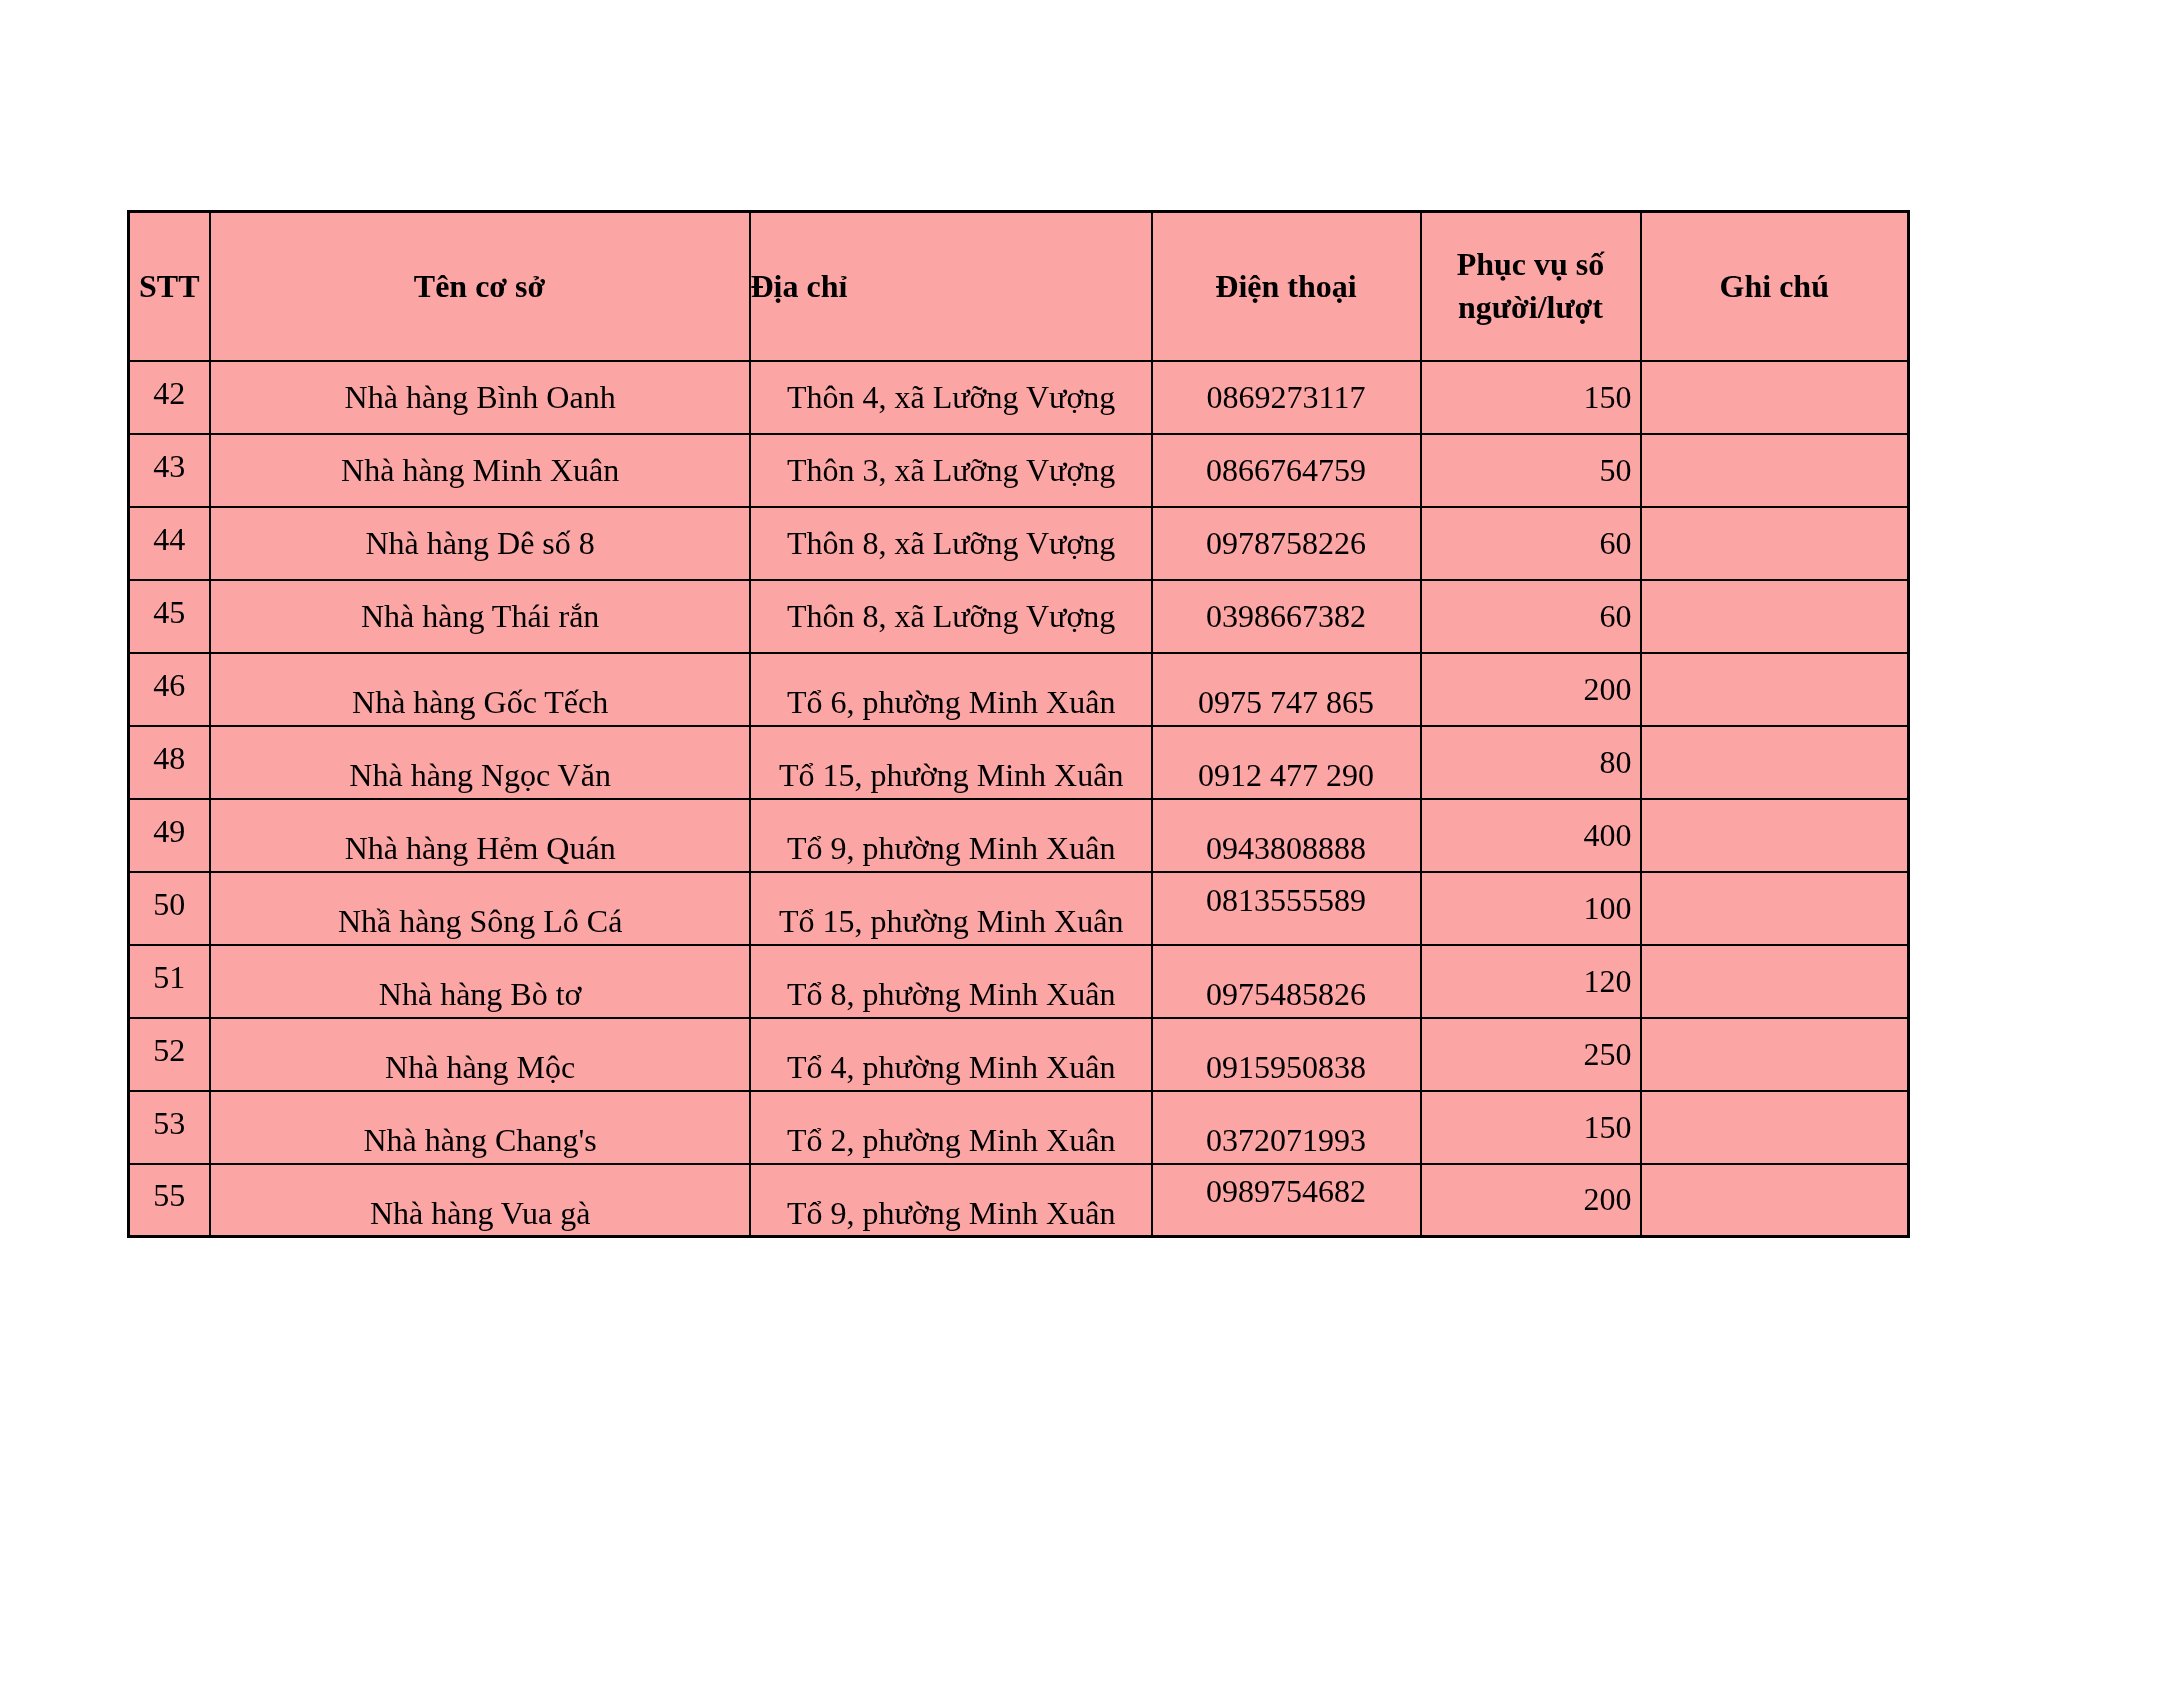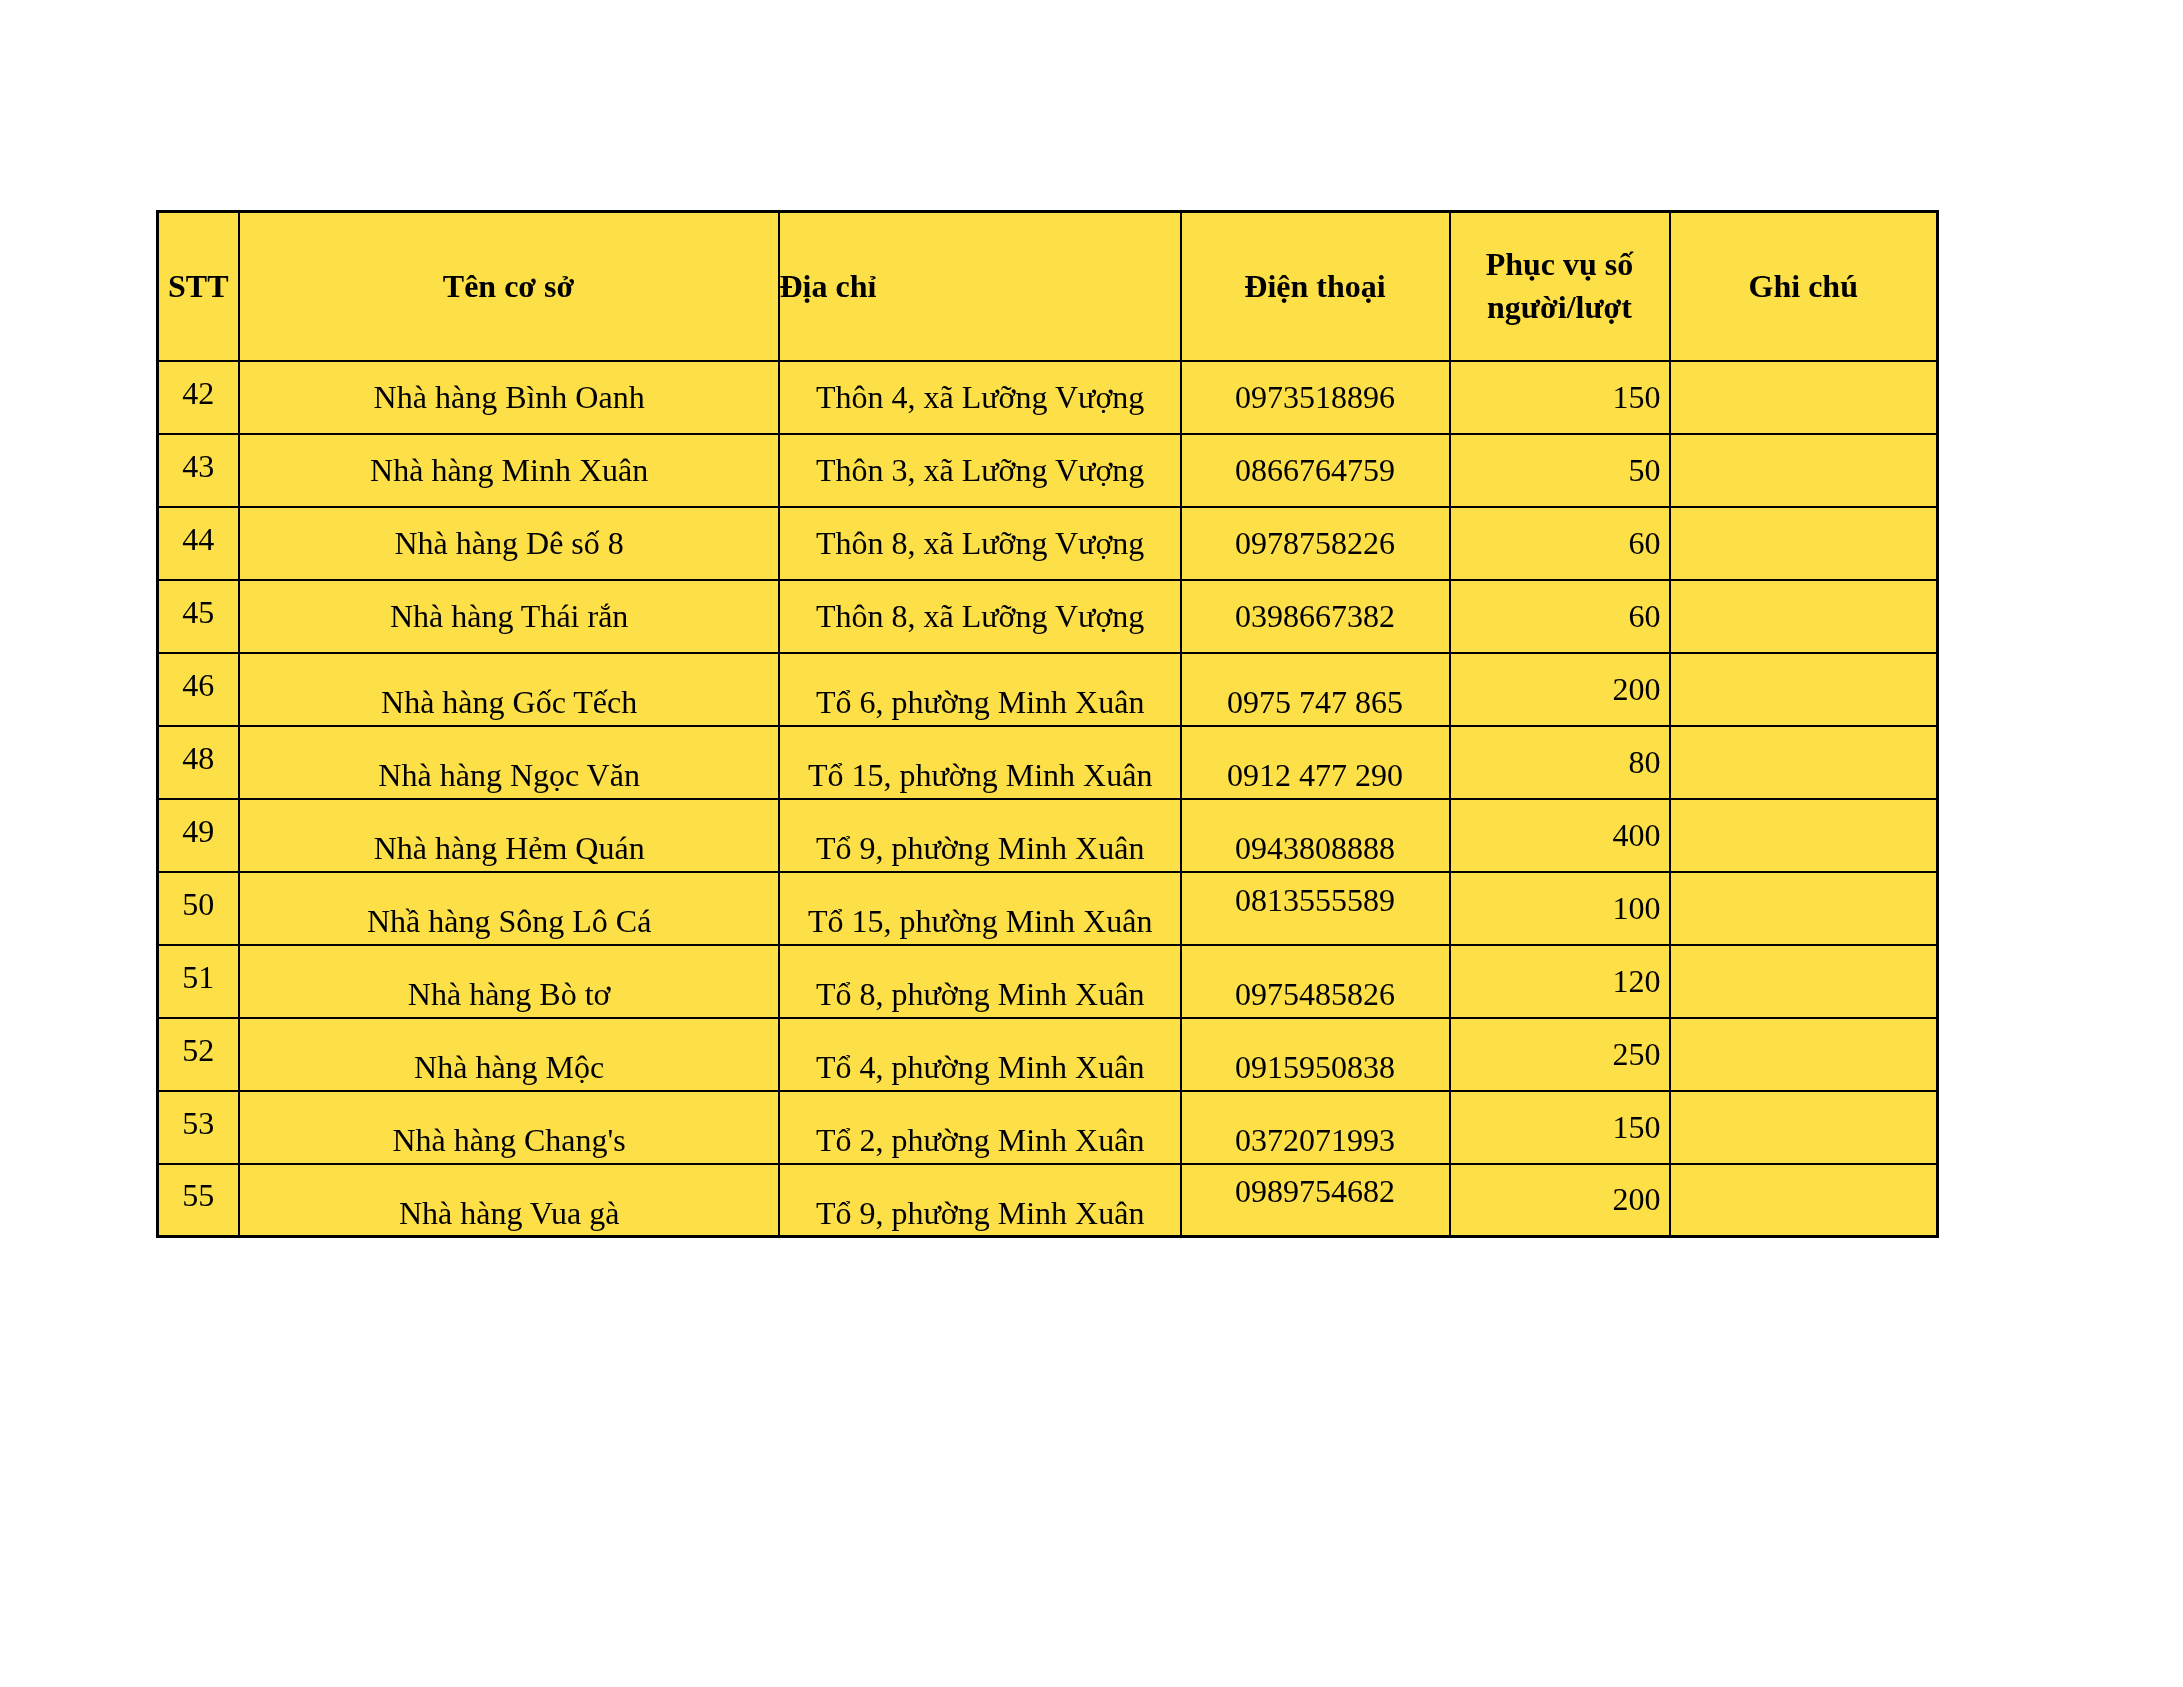--- a/index.html
+++ b/index.html
@@ -10,25 +10,25 @@
   }
   .page {
     position: relative;
     width: 2183px; height: 1687px;
     background: #ffffff;
     font-family: "Liberation Serif", "DejaVu Serif", serif;
     color: #000000;
   }
   table.doc-table {
     position: absolute;
-    left: 156px; top: 210px;
+    left: 127px; top: 210px;
     border-collapse: collapse;
     table-layout: fixed;
     border: 3.3px solid #000000;
-    background: #fde047;
+    background: #fca5a5;
   }
   col.c-stt      { width: 81px; }
   col.c-name     { width: 540px; }
   col.c-address  { width: 402px; }
   col.c-phone    { width: 269px; }
   col.c-capacity { width: 220px; }
   col.c-note     { width: 268px; }
 
   .doc-table th, .doc-table td {
     border: 2px solid #000000;
@@ -108,21 +108,21 @@
         <th class="h-phone">Điện thoại</th>
         <th class="h-capacity">Phục vụ số người/lượt</th>
         <th class="h-note">Ghi chú</th>
       </tr>
     </thead>
     <tbody id="rows">
         <tr>
     <td class="f-stt">42</td>
     <td class="f-name">Nhà hàng Bình Oanh</td>
     <td class="f-address">Thôn 4, xã Lưỡng Vượng</td>
-    <td class="f-phone">0973518896</td>
+    <td class="f-phone">0869273117</td>
     <td class="f-capacity">150</td>
     <td class="f-note"></td>
   </tr>
         <tr>
     <td class="f-stt">43</td>
     <td class="f-name">Nhà hàng Minh Xuân</td>
     <td class="f-address">Thôn 3, xã Lưỡng Vượng</td>
     <td class="f-phone">0866764759</td>
     <td class="f-capacity">50</td>
     <td class="f-note"></td>

